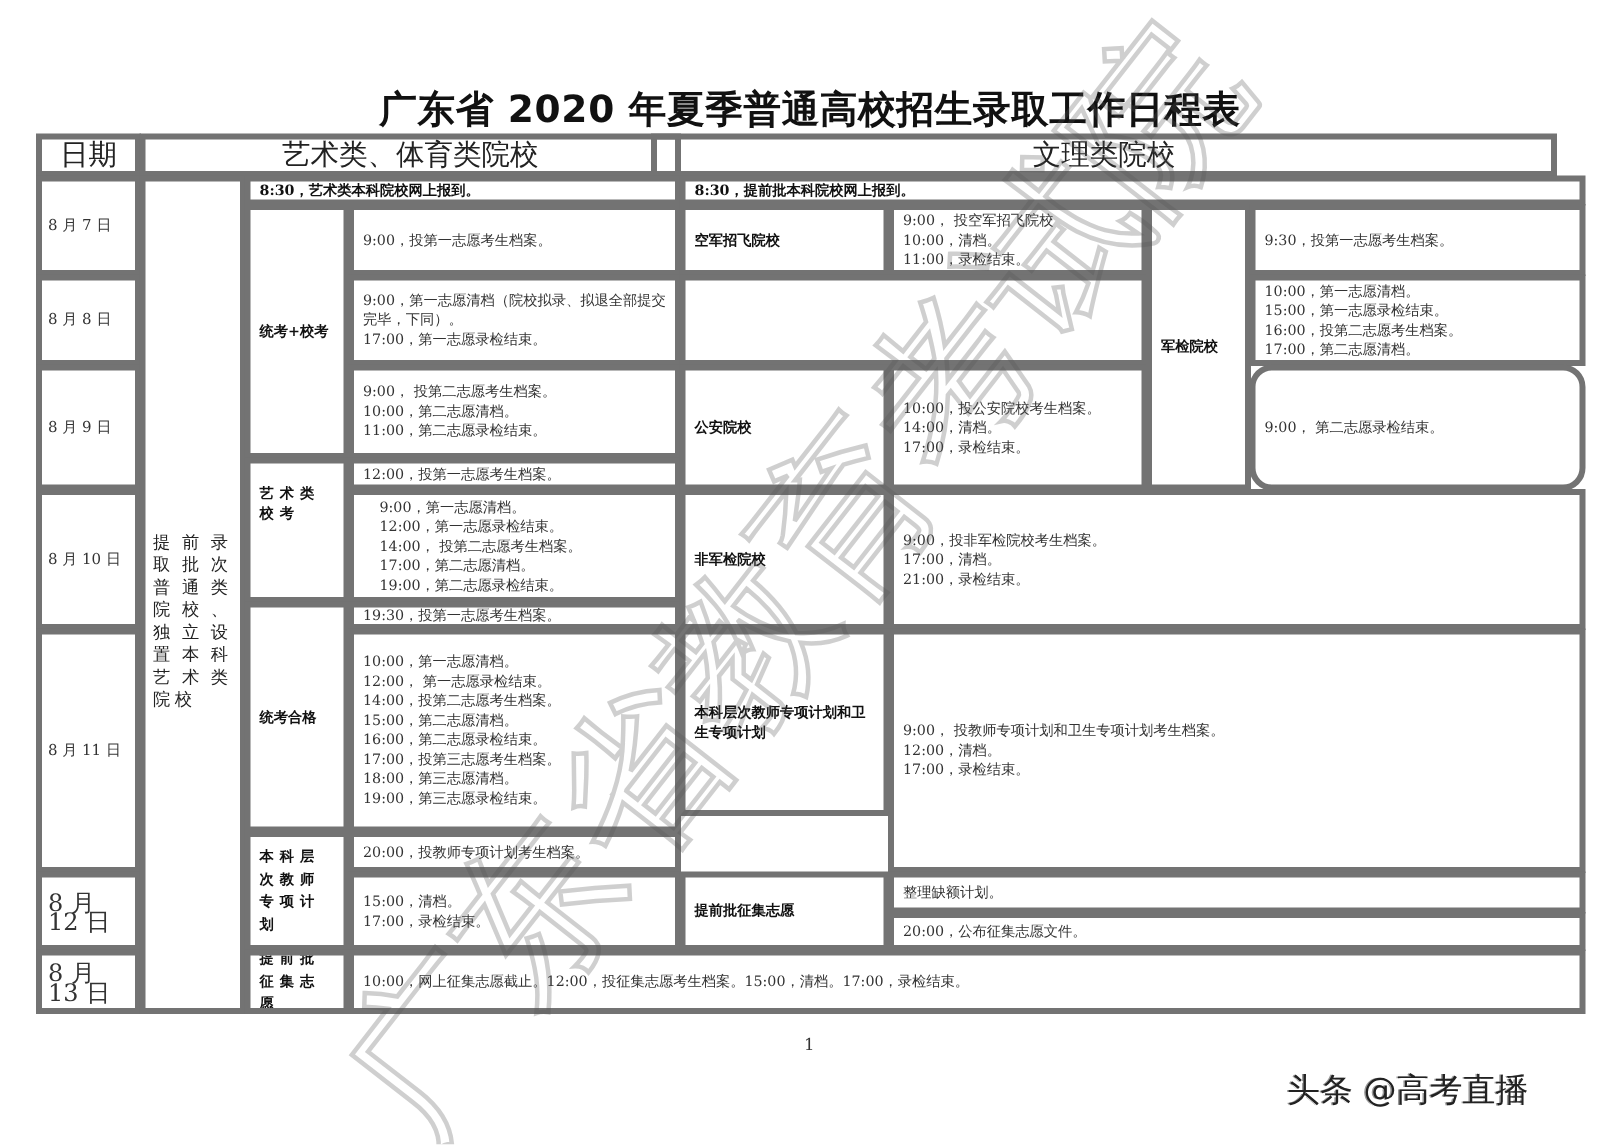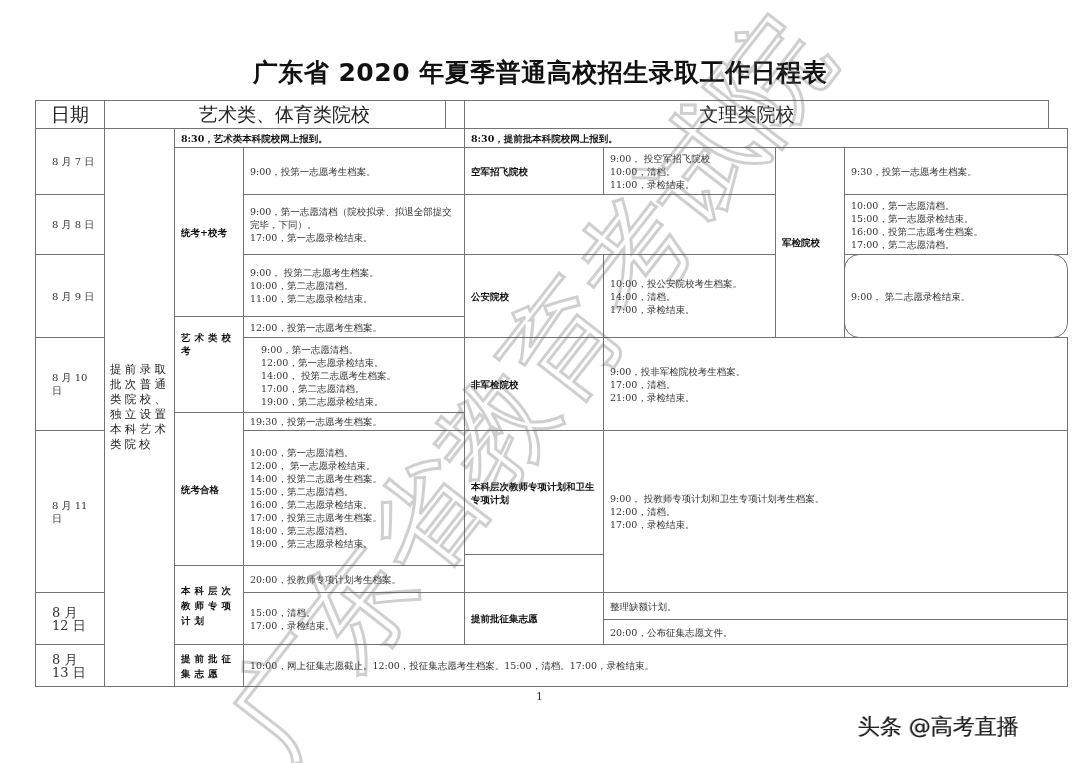--- a/index.html
+++ b/index.html
@@ -8,29 +8,29 @@
     background: #ffffff; color: #111;
     font-family: "DejaVu Serif", "Liberation Serif", serif;
   }
   .title {
     position: absolute; left: 0; width: 1080px; top: 56px; height: 34px;
     text-align: center; font-family: "DejaVu Sans", "Liberation Sans", sans-serif;
     font-weight: bold; font-size: 25px; letter-spacing: 0.5px; color: #111;
   }
   .c {
     position: absolute; box-sizing: border-box;
-    border: 1px solid #737373; margin: 11px;
+    border: 4px solid #737373; margin: 0;
     display: flex; align-items: center;
     font-size: 9.5px; line-height: 13px; color: #333;
     padding: 0 6px; overflow: hidden; background: transparent;
   }
   .c.hdr { font-family: "DejaVu Sans", "Liberation Sans", sans-serif; font-size: 19px; color: #222; justify-content: center; }
   .c.bold { font-weight: bold; color: #111; font-size: 9.5px; }
-  .c.date { font-size: 10px; color: #333; padding-left: 16px; }
-  .c.date.big { font-size: 13px; }
+  .c.date { font-size: 10px; color: #333; padding-left: 4px; }
+  .c.date.big { font-size: 16px; }
   .c .lines { display: block; white-space: pre-line; }
   .c.top { align-items: flex-start; padding-top: 2px; }
   .cat { font-size: 11.5px; line-height: 15px; letter-spacing: 3px; color: #222; text-align: justify; }
   .spaced { letter-spacing: 4px; }
   .watermark {
     position: absolute; left: 0; top: 0; width: 1080px; height: 763px;
     pointer-events: none;
   }
   .page-num { position: absolute; top: 690px; left: 536px; font-size: 11px; color: #333; }
   .brand {

